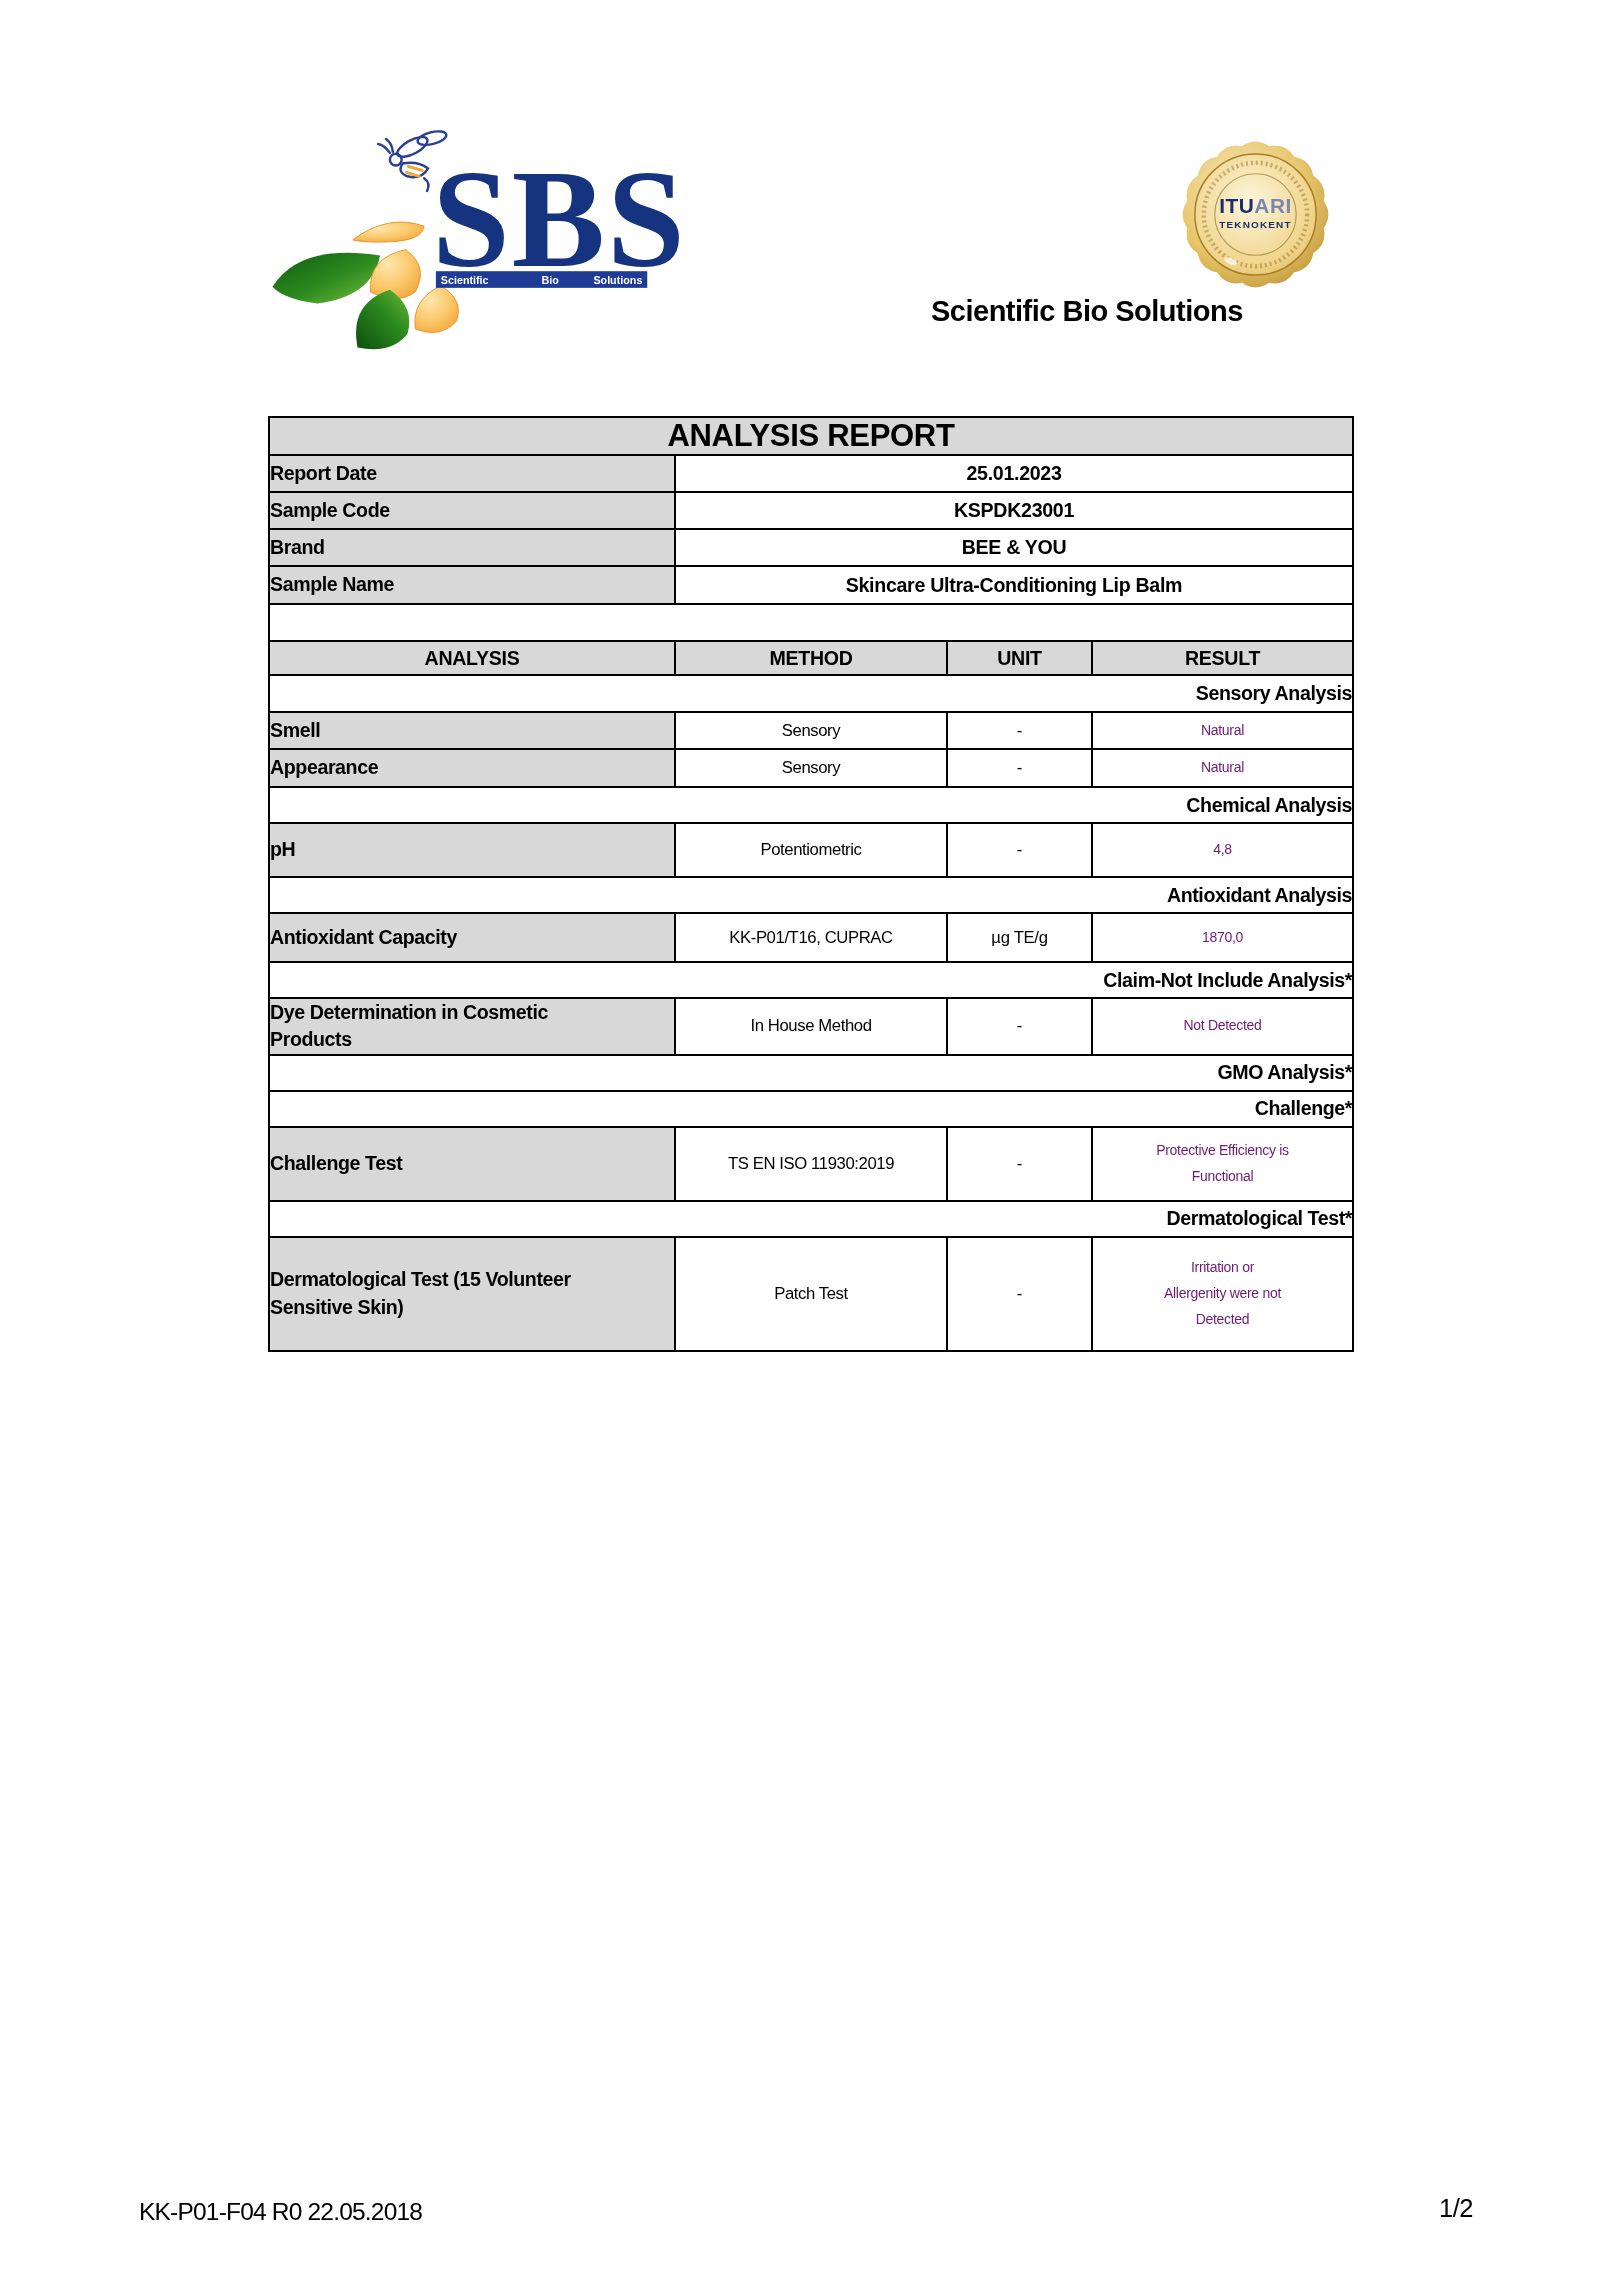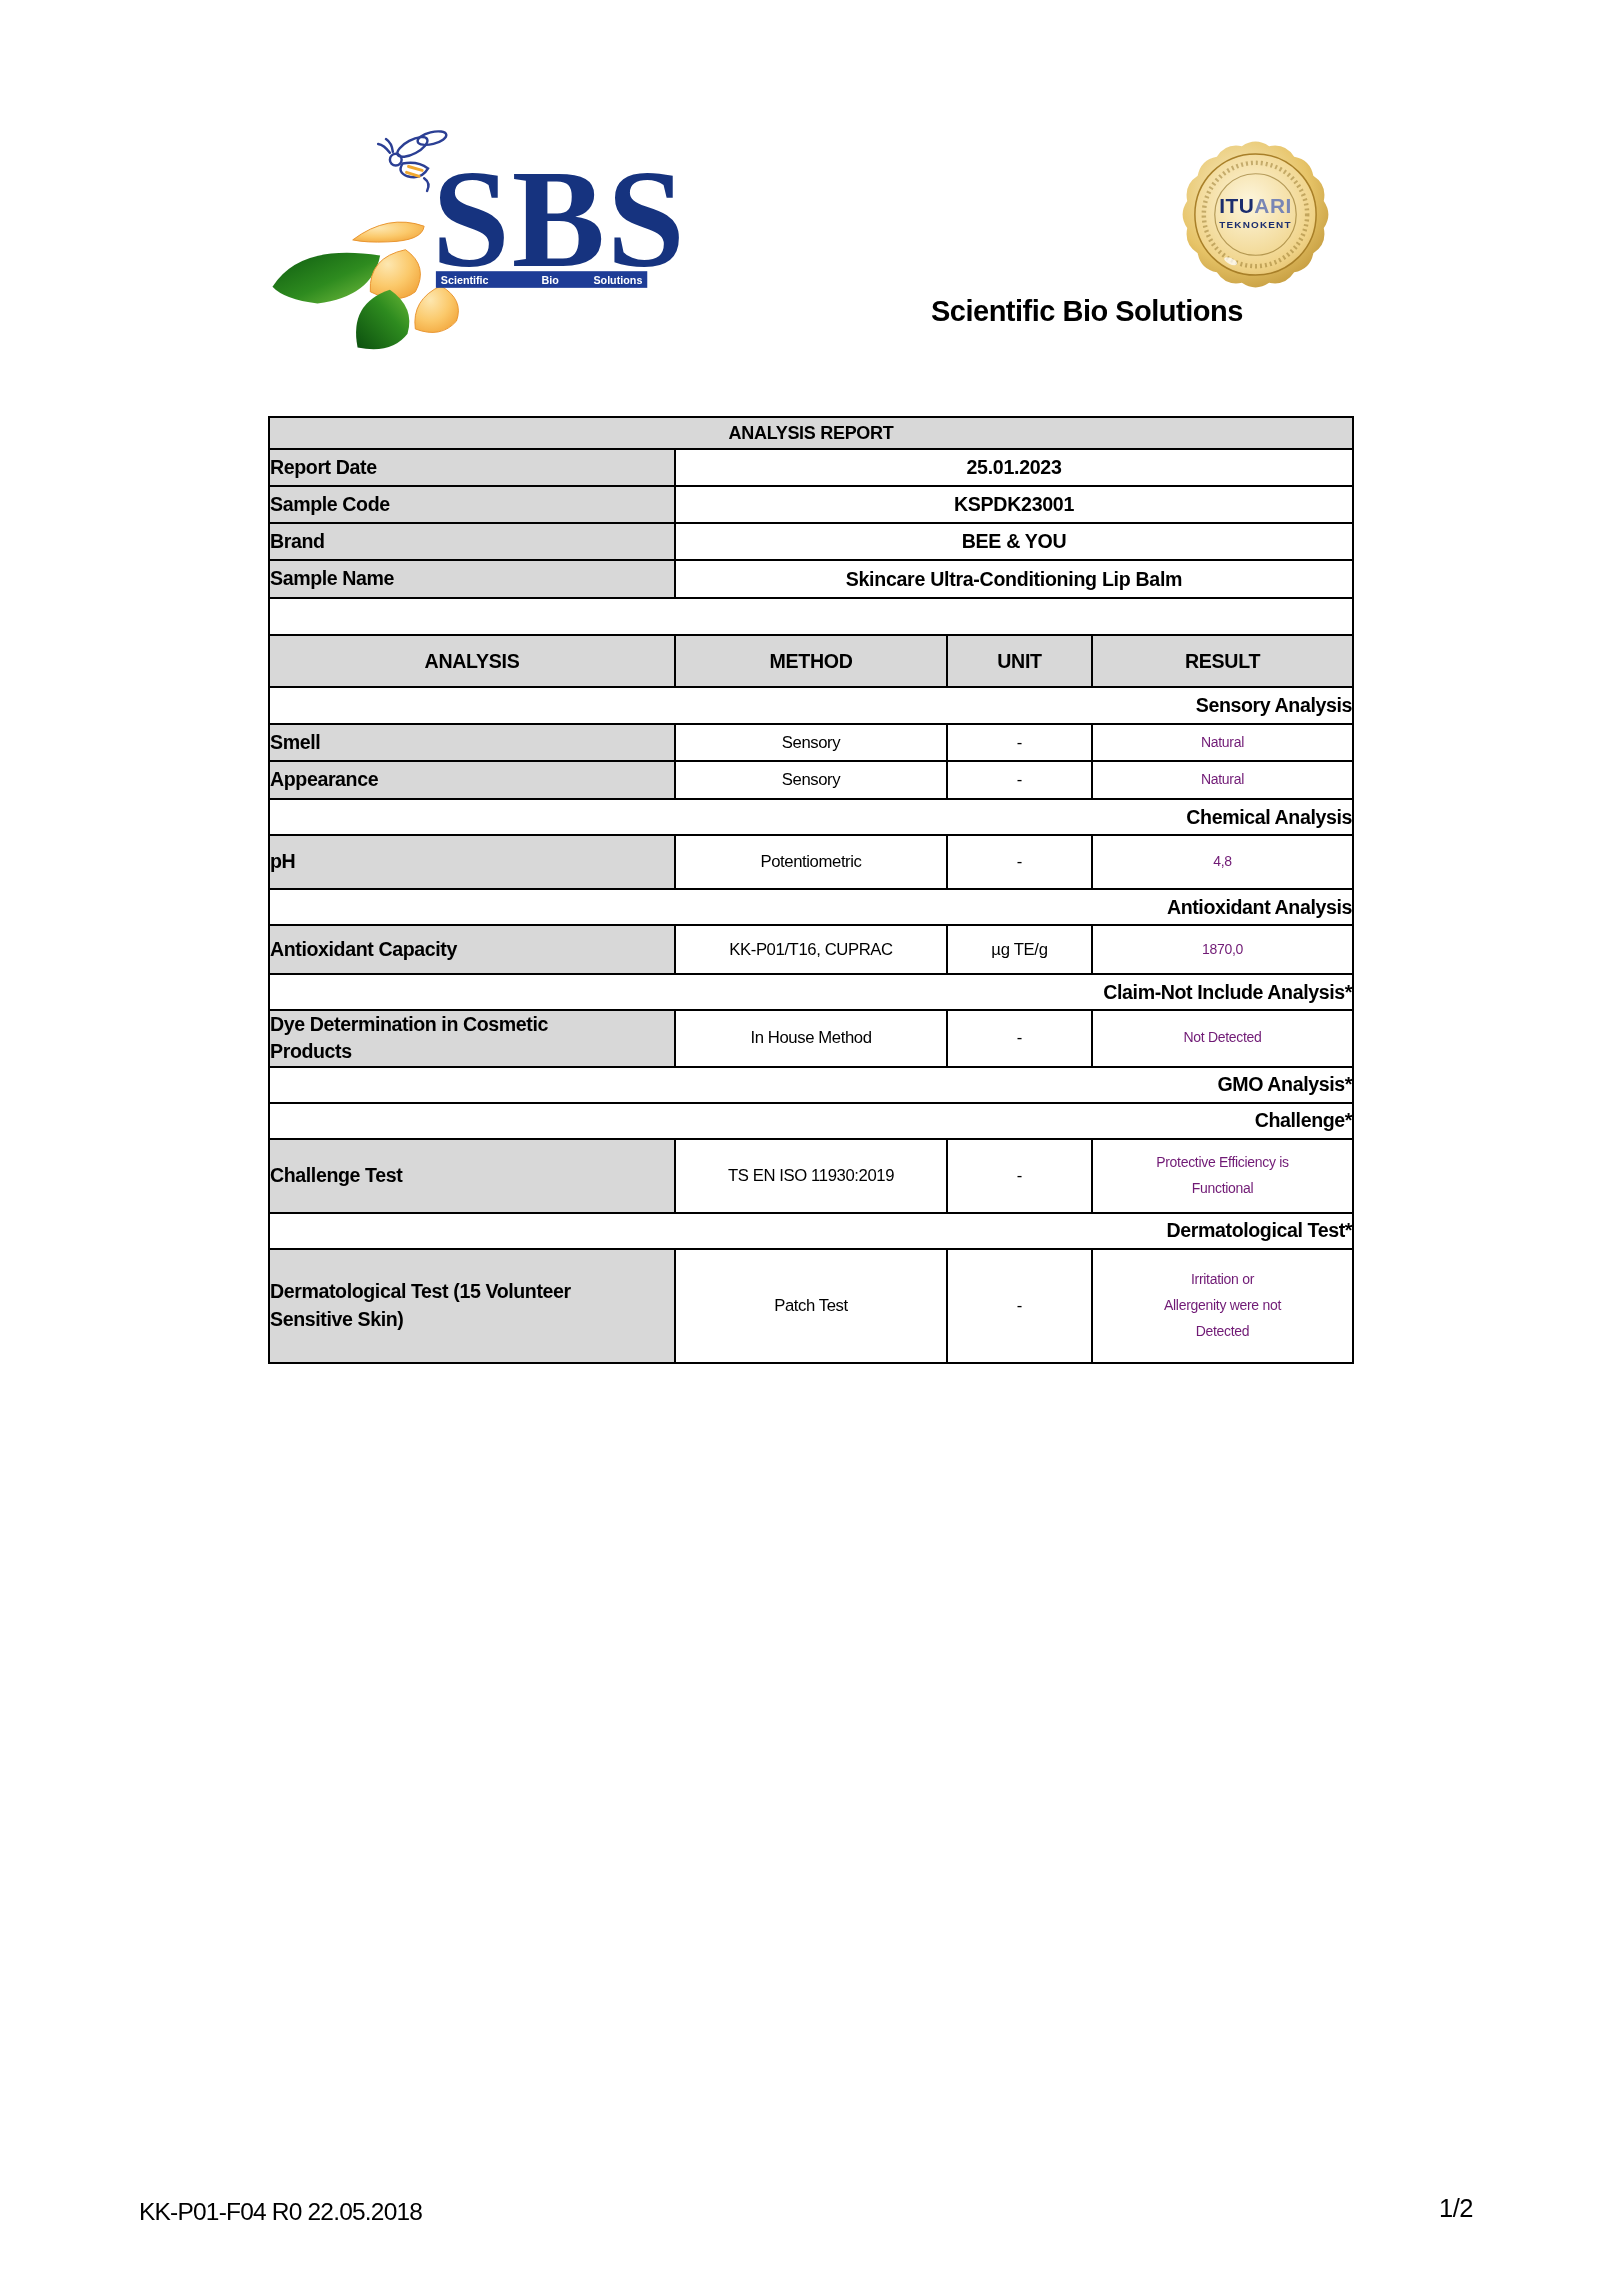--- a/index.html
+++ b/index.html
@@ -19,30 +19,30 @@
   .report-table{
     position:absolute;left:268px;top:416px;width:1083px;
     border-collapse:collapse;table-layout:fixed;
     border:2.9px solid #000;
   }
   .report-table td{
     border:2px solid #000;vertical-align:middle;overflow:hidden;
     padding:0;
   }
   .gray{background:#d8d8d8;}
-  .cell-title{font-size:18px;font-weight:bold;text-align:center;letter-spacing:-0.3px;}
+  .cell-title{font-size:31px;font-weight:bold;text-align:center;letter-spacing:-0.3px;}
   .cell-label{font-size:19.6px;font-weight:bold;text-align:left;padding-left:5.9px;letter-spacing:-0.4px;line-height:1.4;white-space:pre-line;}
   .cell-value{font-size:19.6px;font-weight:bold;text-align:center;letter-spacing:-0.3px;}
   .cell-colhead{font-size:19.6px;font-weight:bold;text-align:center;letter-spacing:-0.3px;}
   .cell-section{font-size:19.6px;font-weight:bold;text-align:right;padding-left:4.9px;letter-spacing:-0.4px;}
   .cell-method{font-size:16.7px;text-align:center;letter-spacing:-0.4px;}
   .cell-method-left{font-size:15.7px;text-align:left;padding:0 3.9px;letter-spacing:-0.5px;line-height:2.0;white-space:pre-line;}
   .cell-unit{font-size:16.7px;text-align:center;letter-spacing:-0.3px;}
   .cell-result{font-size:14px;font-weight:normal;color:#701a75;text-align:center;letter-spacing:-0.3px;line-height:1.85;white-space:pre-line;}
-  tr.h33{height:32px;} tr.h35{height:52px;} tr.h37{height:36px;} tr.h38{height:37px;}
+  tr.h33{height:32px;} tr.h35{height:34px;} tr.h37{height:36px;} tr.h38{height:37px;}
   tr.h39{height:38px;} tr.h54{height:49px;} tr.h55{height:54px;} tr.h76{height:74px;padding-left:41px;}
   tr.h116{height:114px;} tr.h117{height:115px;}
   
   .footer-code{position:absolute;left:139px;top:2198px;font-size:24.5px;letter-spacing:-0.8px;}
   .footer-page{position:absolute;left:1439px;top:2194px;font-size:25.5px;letter-spacing:-0.5px;}
 </style>
 </head>
 <body>
 
 <svg class="logo" viewBox="0 0 470 280">

